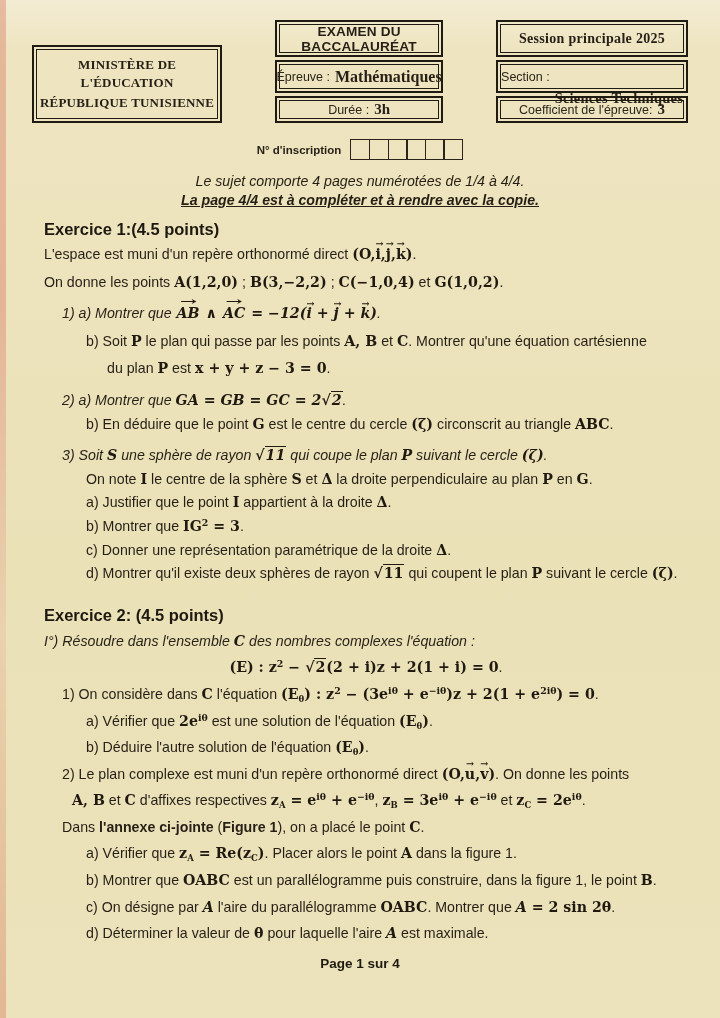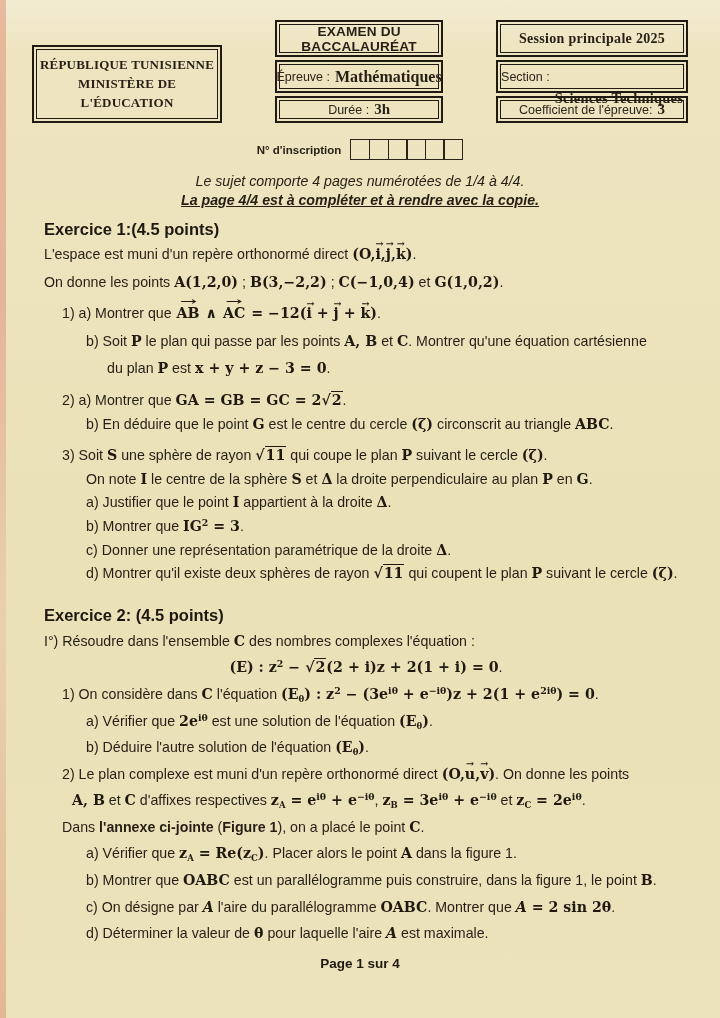--- a/index.html
+++ b/index.html
@@ -54,21 +54,21 @@
   .ex-title{font-size:16.5px;font-weight:bold;margin:12px 0 5px;padding-left:12px;color:#1d1810;}
   .ex2 .ex-title{margin-top:22px;}
   .ex-body{padding-left:12px;font-size:14.2px;}
   .line{margin:3px 0;line-height:1.45;}
   .ex2 .line{margin:6px 0;}
   .ind1{padding-left:18px;}
   .ind15{padding-left:28px;}
   .ind2{padding-left:42px;}
   .ind3{padding-left:63px;}
   .center{text-align:center;}
-  .gap{margin-top:11px;}
+  .gap{margin-top:11px;font-style:italic;}
   .gap-sm{margin-top:7px;}
   
   .m{font-family:"DejaVu Serif","Liberation Serif",serif;font-weight:700;color:#1f1910;}
   .vec{position:relative;display:inline-block;line-height:1;}
   .vec::after{content:"→";position:absolute;left:0;right:0;top:-0.78em;font-size:0.68em;
     text-align:center;line-height:1;}
   .vec2{position:relative;display:inline-block;line-height:1;padding:0 1px;}
   .vec2::after{content:"→";position:absolute;left:0;right:0;top:-0.82em;font-size:0.76em;
     text-align:center;line-height:1;transform:scaleX(1.9);}
   .sq{white-space:nowrap;}
@@ -84,22 +84,22 @@
   .footer{text-align:center;font-weight:bold;font-size:13.5px;margin-top:12px;color:#1f1a11;}
 </style>
 </head>
 <body>
 
 <div class="page">
 
   <header class="hdr">
     <div class="dbox hleft">
       <div class="dbox-in">
+        <div class="org">MINISTÈRE DE L'ÉDUCATION</div>
         <div class="org">RÉPUBLIQUE TUNISIENNE</div>
-        <div class="org">MINISTÈRE DE L'ÉDUCATION</div>
       </div>
     </div>
     <div class="hcol mid">
       <div class="dbox hr1">
         <div class="dbox-in">
             <span class="exam-title">EXAMEN DU BACCALAURÉAT</span>
           </div>
       </div>
       <div class="dbox hr2">
         <div class="dbox-in">

